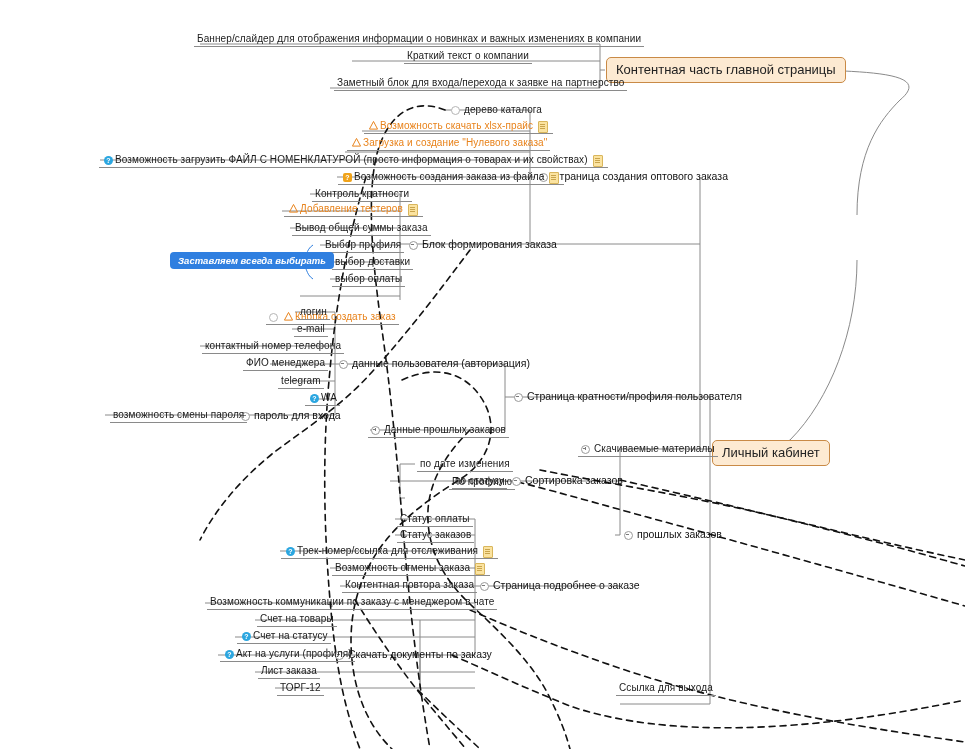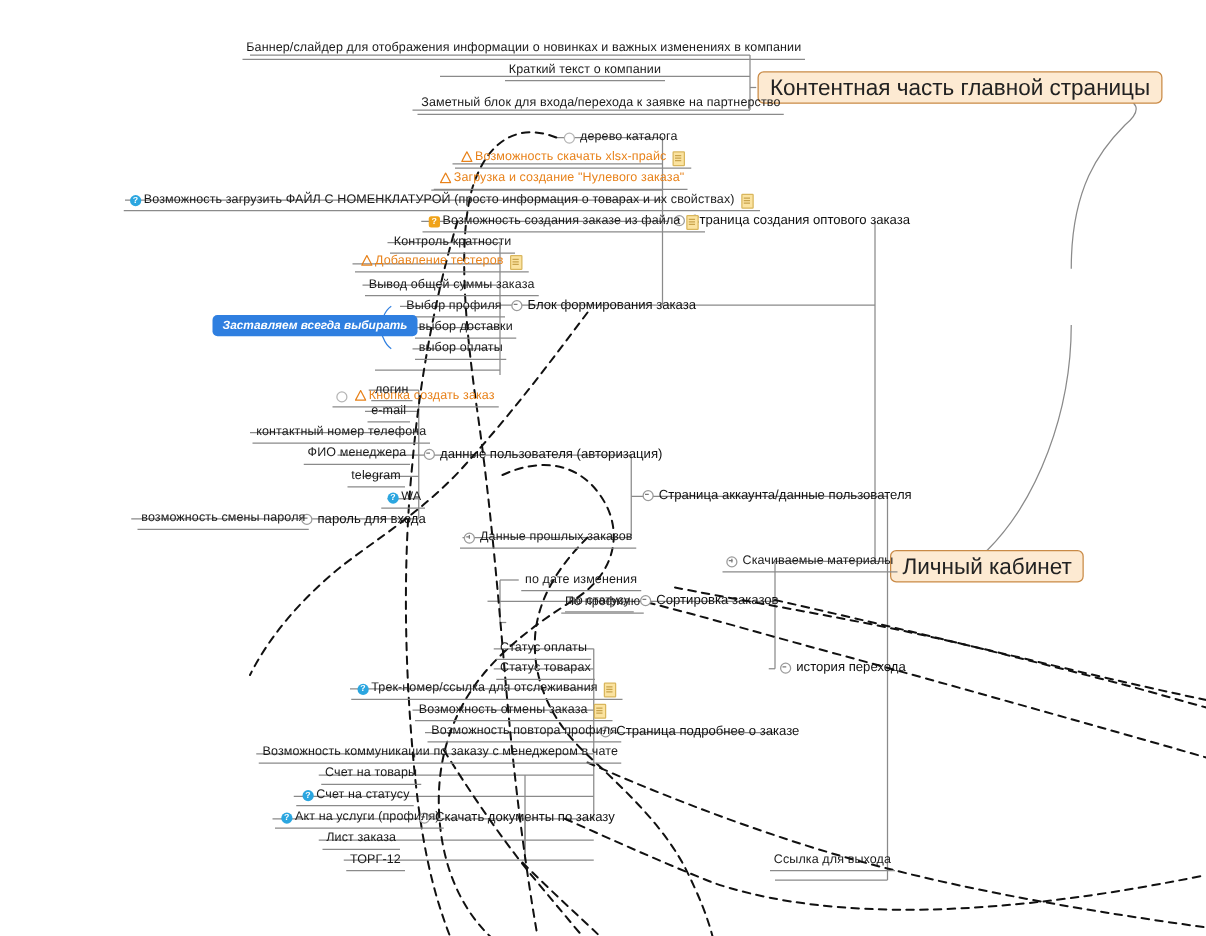--- a/index.html
+++ b/index.html
@@ -16,21 +16,21 @@
   
   .ul{border-bottom:1px solid #8a8a8a;}
 
   
   .branch{position:absolute;white-space:nowrap;font-size:10.5px;line-height:13px;
           color:#111;padding:0 3px 1px 3px;}
 
   
   .chip{position:absolute;white-space:nowrap;background:#fdead2;
         border:1px solid #c98a46;border-radius:5px;color:#222;
-        font-size:18px;line-height:16px;padding:4px 9px;}
+        font-size:13px;line-height:16px;padding:4px 9px;}
   .chip.root{background:#8fdf9c;border:1px solid #5b8aa6;border-radius:6px;
              font-size:17px;line-height:21px;padding:6px 16px;color:#15321a;}
 
   
   .badge{position:absolute;white-space:nowrap;background:#2f7fe0;color:#fff;
          border-radius:4px;font-size:9.5px;font-style:italic;font-weight:bold;
          padding:3px 8px;line-height:11px;}
 
   
   .ico{display:inline-block;vertical-align:middle;margin:0 2px;}
@@ -194,21 +194,21 @@
       <path d="M5 0.5 L9.5 9 L0.5 9 Z" fill="none" stroke="#e8821a" stroke-width="1.1"></path>
     </svg><span class="t" style="color:#e8821a;">Загрузка и создание "Нулевого заказа"</span>
   </div>
 
   <div class="node ul" style="left:99px;top:154px;">
     <span class="ico ico-q">?</span><span class="t">Возможность загрузить ФАЙЛ С НОМЕНКЛАТУРОЙ (просто информация о товарах и их свойствах)</span>
     <span class="ico ico-note"></span>
   </div>
 
   <div class="node ul" style="left:338px;top:171px;">
-    <span class="ico ico-qs">?</span><span class="t">Возможность создания заказе из файла</span>
+    <span class="ico ico-qs">?</span><span class="t">Возможность создания заказа из файла</span>
     <span class="ico ico-note"></span>
   </div>
 
   <div class="branch" style="left:406px;top:238px;">
     <span class="mk"></span><span>Блок формирования заказа</span>
   </div>
 
   <div class="node ul" style="left:312px;top:188px;">
     <span class="t">Контроль кратности</span>
   </div>
@@ -274,21 +274,21 @@
 
   <div class="branch" style="left:238px;top:409px;">
     <span class="mk"></span><span>пароль для входа</span>
   </div>
 
   <div class="node ul" style="left:110px;top:409px;">
     <span class="t">возможность смены пароля</span>
   </div>
 
   <div class="branch" style="left:511px;top:390px;">
-    <span class="mk"></span><span>Страница аккаунта/данные пользователя</span>
+    <span class="mk"></span><span>Страница кратности/профиля пользователя</span>
   </div>
 
   <div class="node ul" style="left:368px;top:424px;">
     <span class="mk plus"></span><span class="t">Данные прошлых заказов</span>
   </div>
 
   <div class="node ul" style="left:578px;top:443px;">
     <span class="mk plus"></span><span class="t">Скачиваемые материалы</span>
   </div>
 
@@ -302,47 +302,47 @@
 
   <div class="node ul" style="left:452px;top:475px;">
     <span class="t">по статусу</span>
   </div>
 
   <div class="node ul" style="left:449px;top:476px;text-align:right;">
     <span class="t">По профилю</span>
   </div>
 
   <div class="branch" style="left:621px;top:528px;">
-    <span class="mk"></span><span>история перехода</span>
+    <span class="mk"></span><span>прошлых заказов</span>
   </div>
 
   <div class="branch" style="left:477px;top:579px;">
     <span class="mk"></span><span>Страница подробнее о заказе</span>
   </div>
 
   <div class="node ul" style="left:397px;top:513px;">
     <span class="t">Статус оплаты</span>
   </div>
 
   <div class="node ul" style="left:397px;top:529px;">
-    <span class="t">Статус товарах</span>
+    <span class="t">Статус заказов</span>
   </div>
 
   <div class="node ul" style="left:281px;top:545px;">
     <span class="ico ico-q">?</span><span class="t">Трек-номер/ссылка для отслеживания</span>
     <span class="ico ico-note"></span>
   </div>
 
   <div class="node ul" style="left:332px;top:562px;">
     <span class="t">Возможность отмены заказа</span>
     <span class="ico ico-note"></span>
   </div>
 
   <div class="node ul" style="left:342px;top:579px;">
-    <span class="t">Возможность повтора профиля</span>
+    <span class="t">Контентная повтора заказа</span>
   </div>
 
   <div class="node ul" style="left:207px;top:596px;">
     <span class="t">Возможность коммуникации по заказу с менеджером в чате</span>
   </div>
 
   <div class="branch" style="left:332px;top:648px;">
     <span class="mk"></span><span>Скачать документы по заказу</span>
   </div>
 

